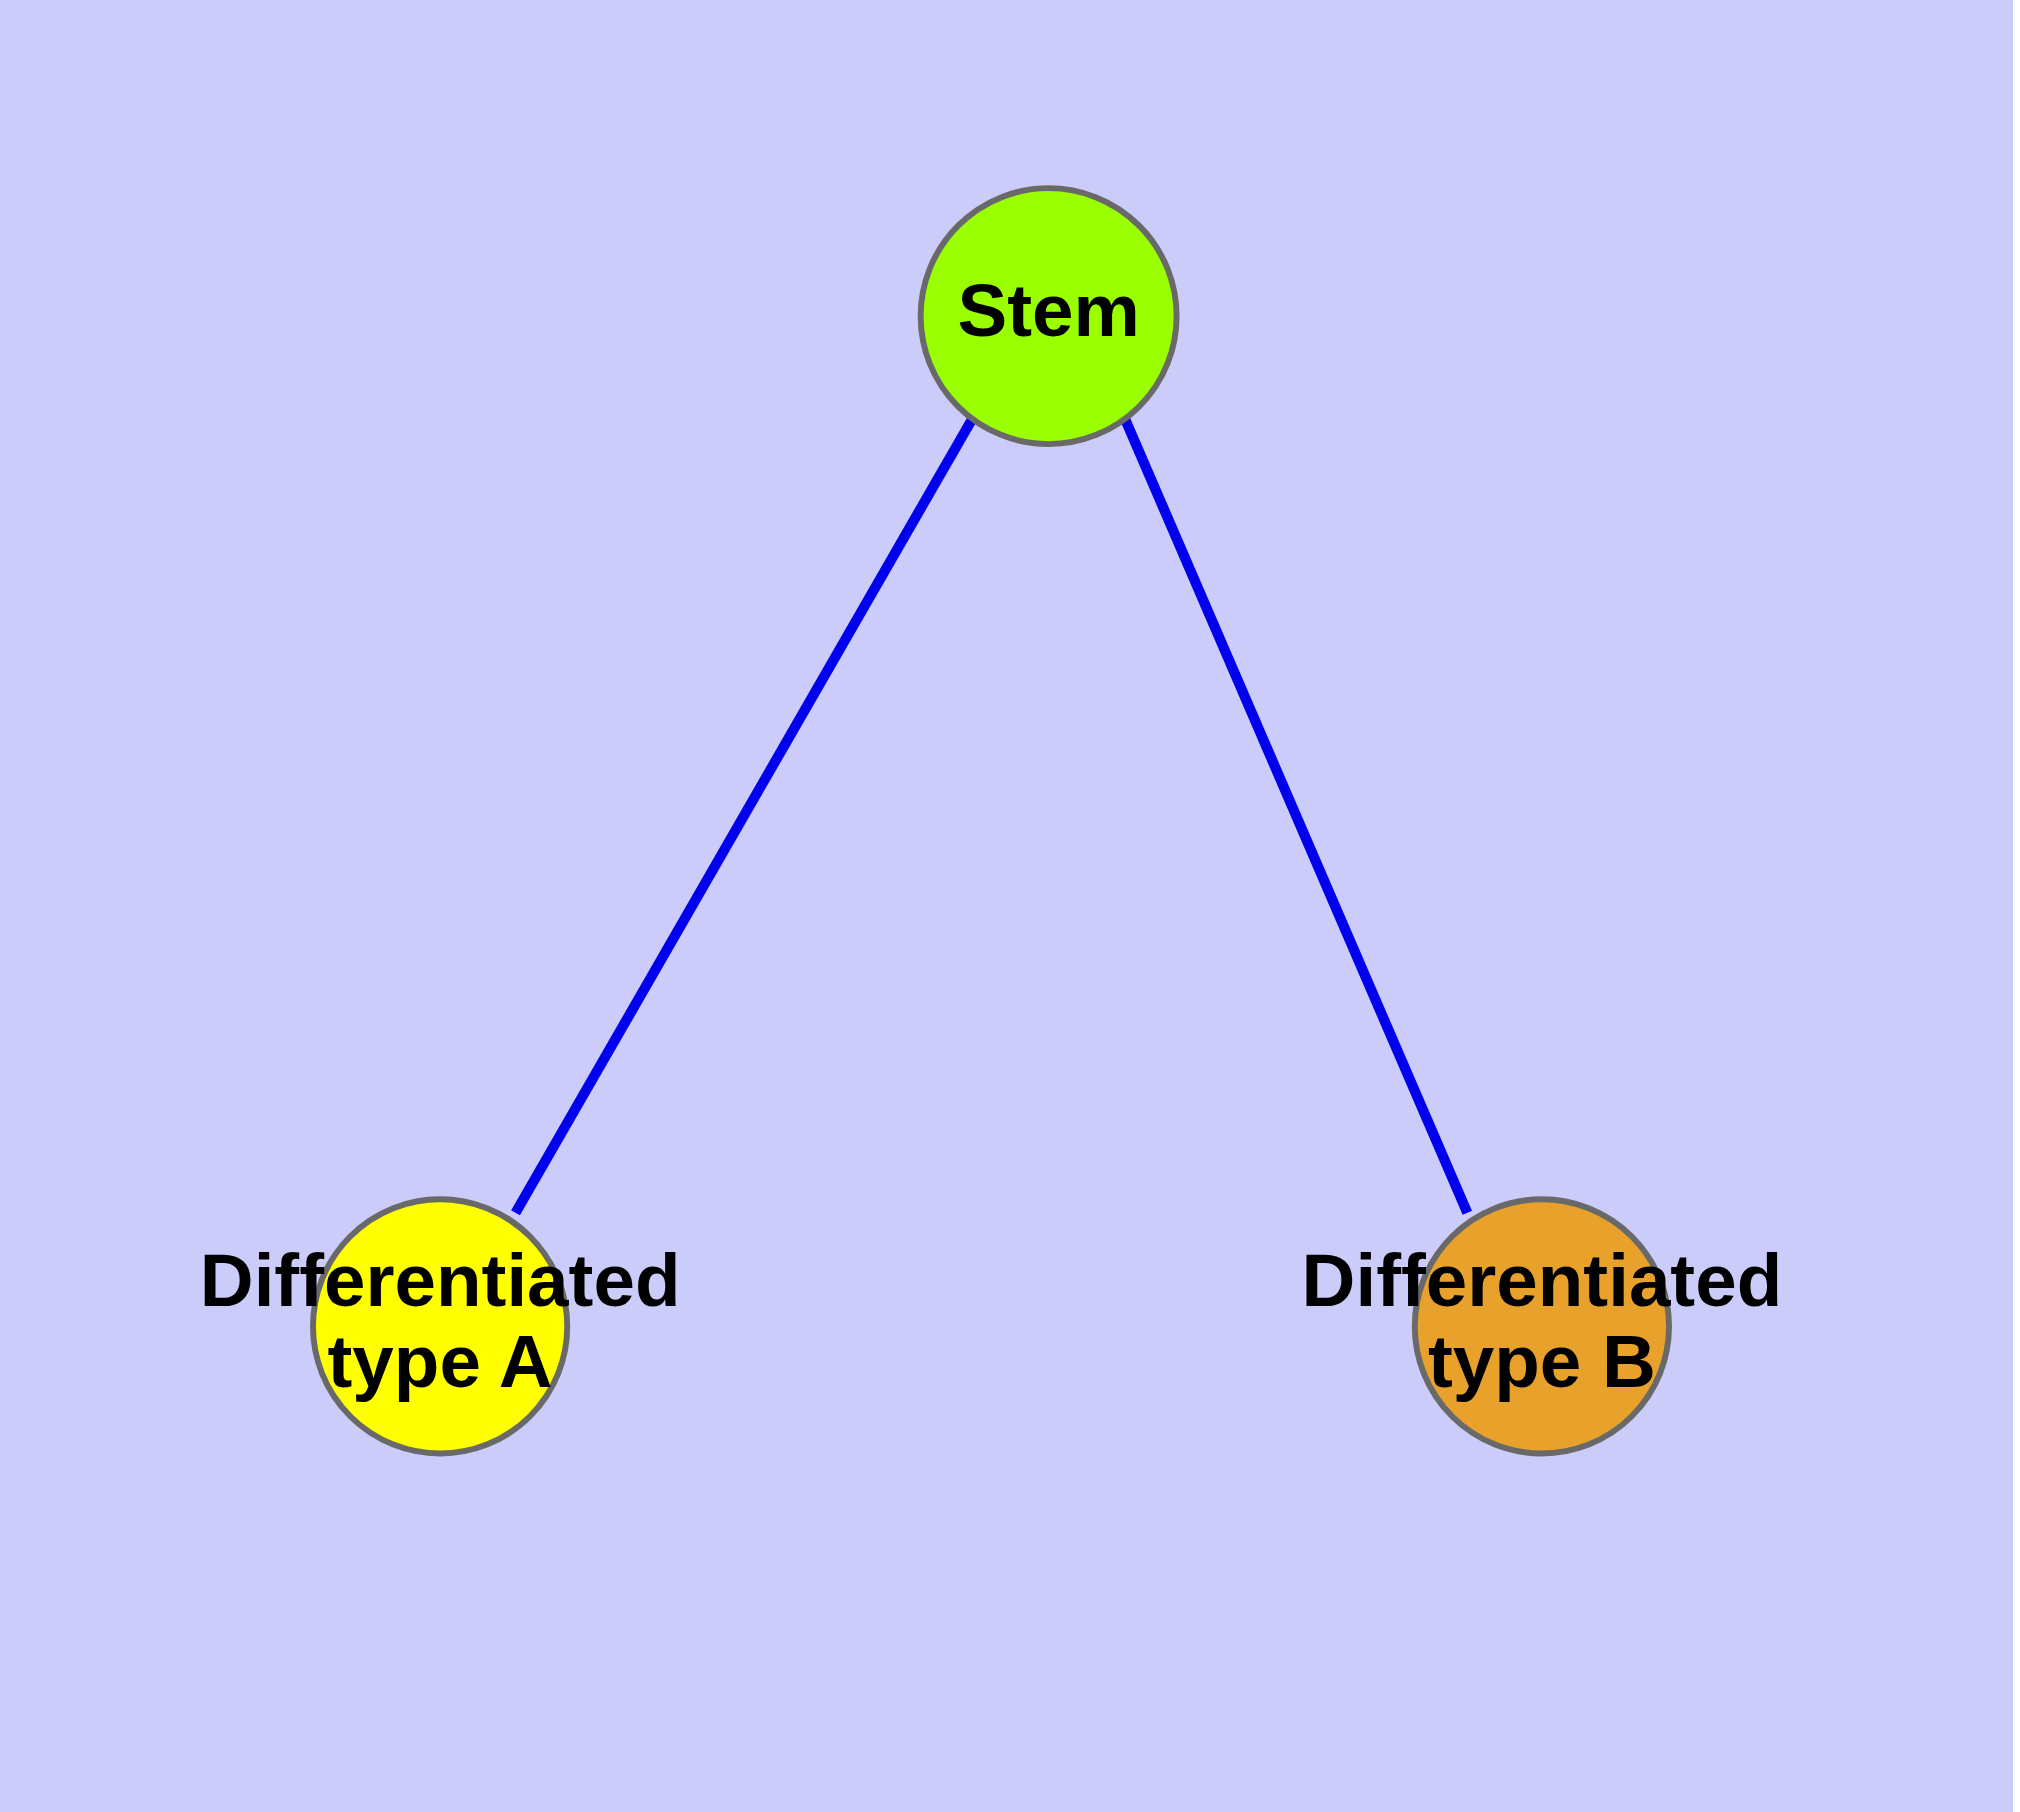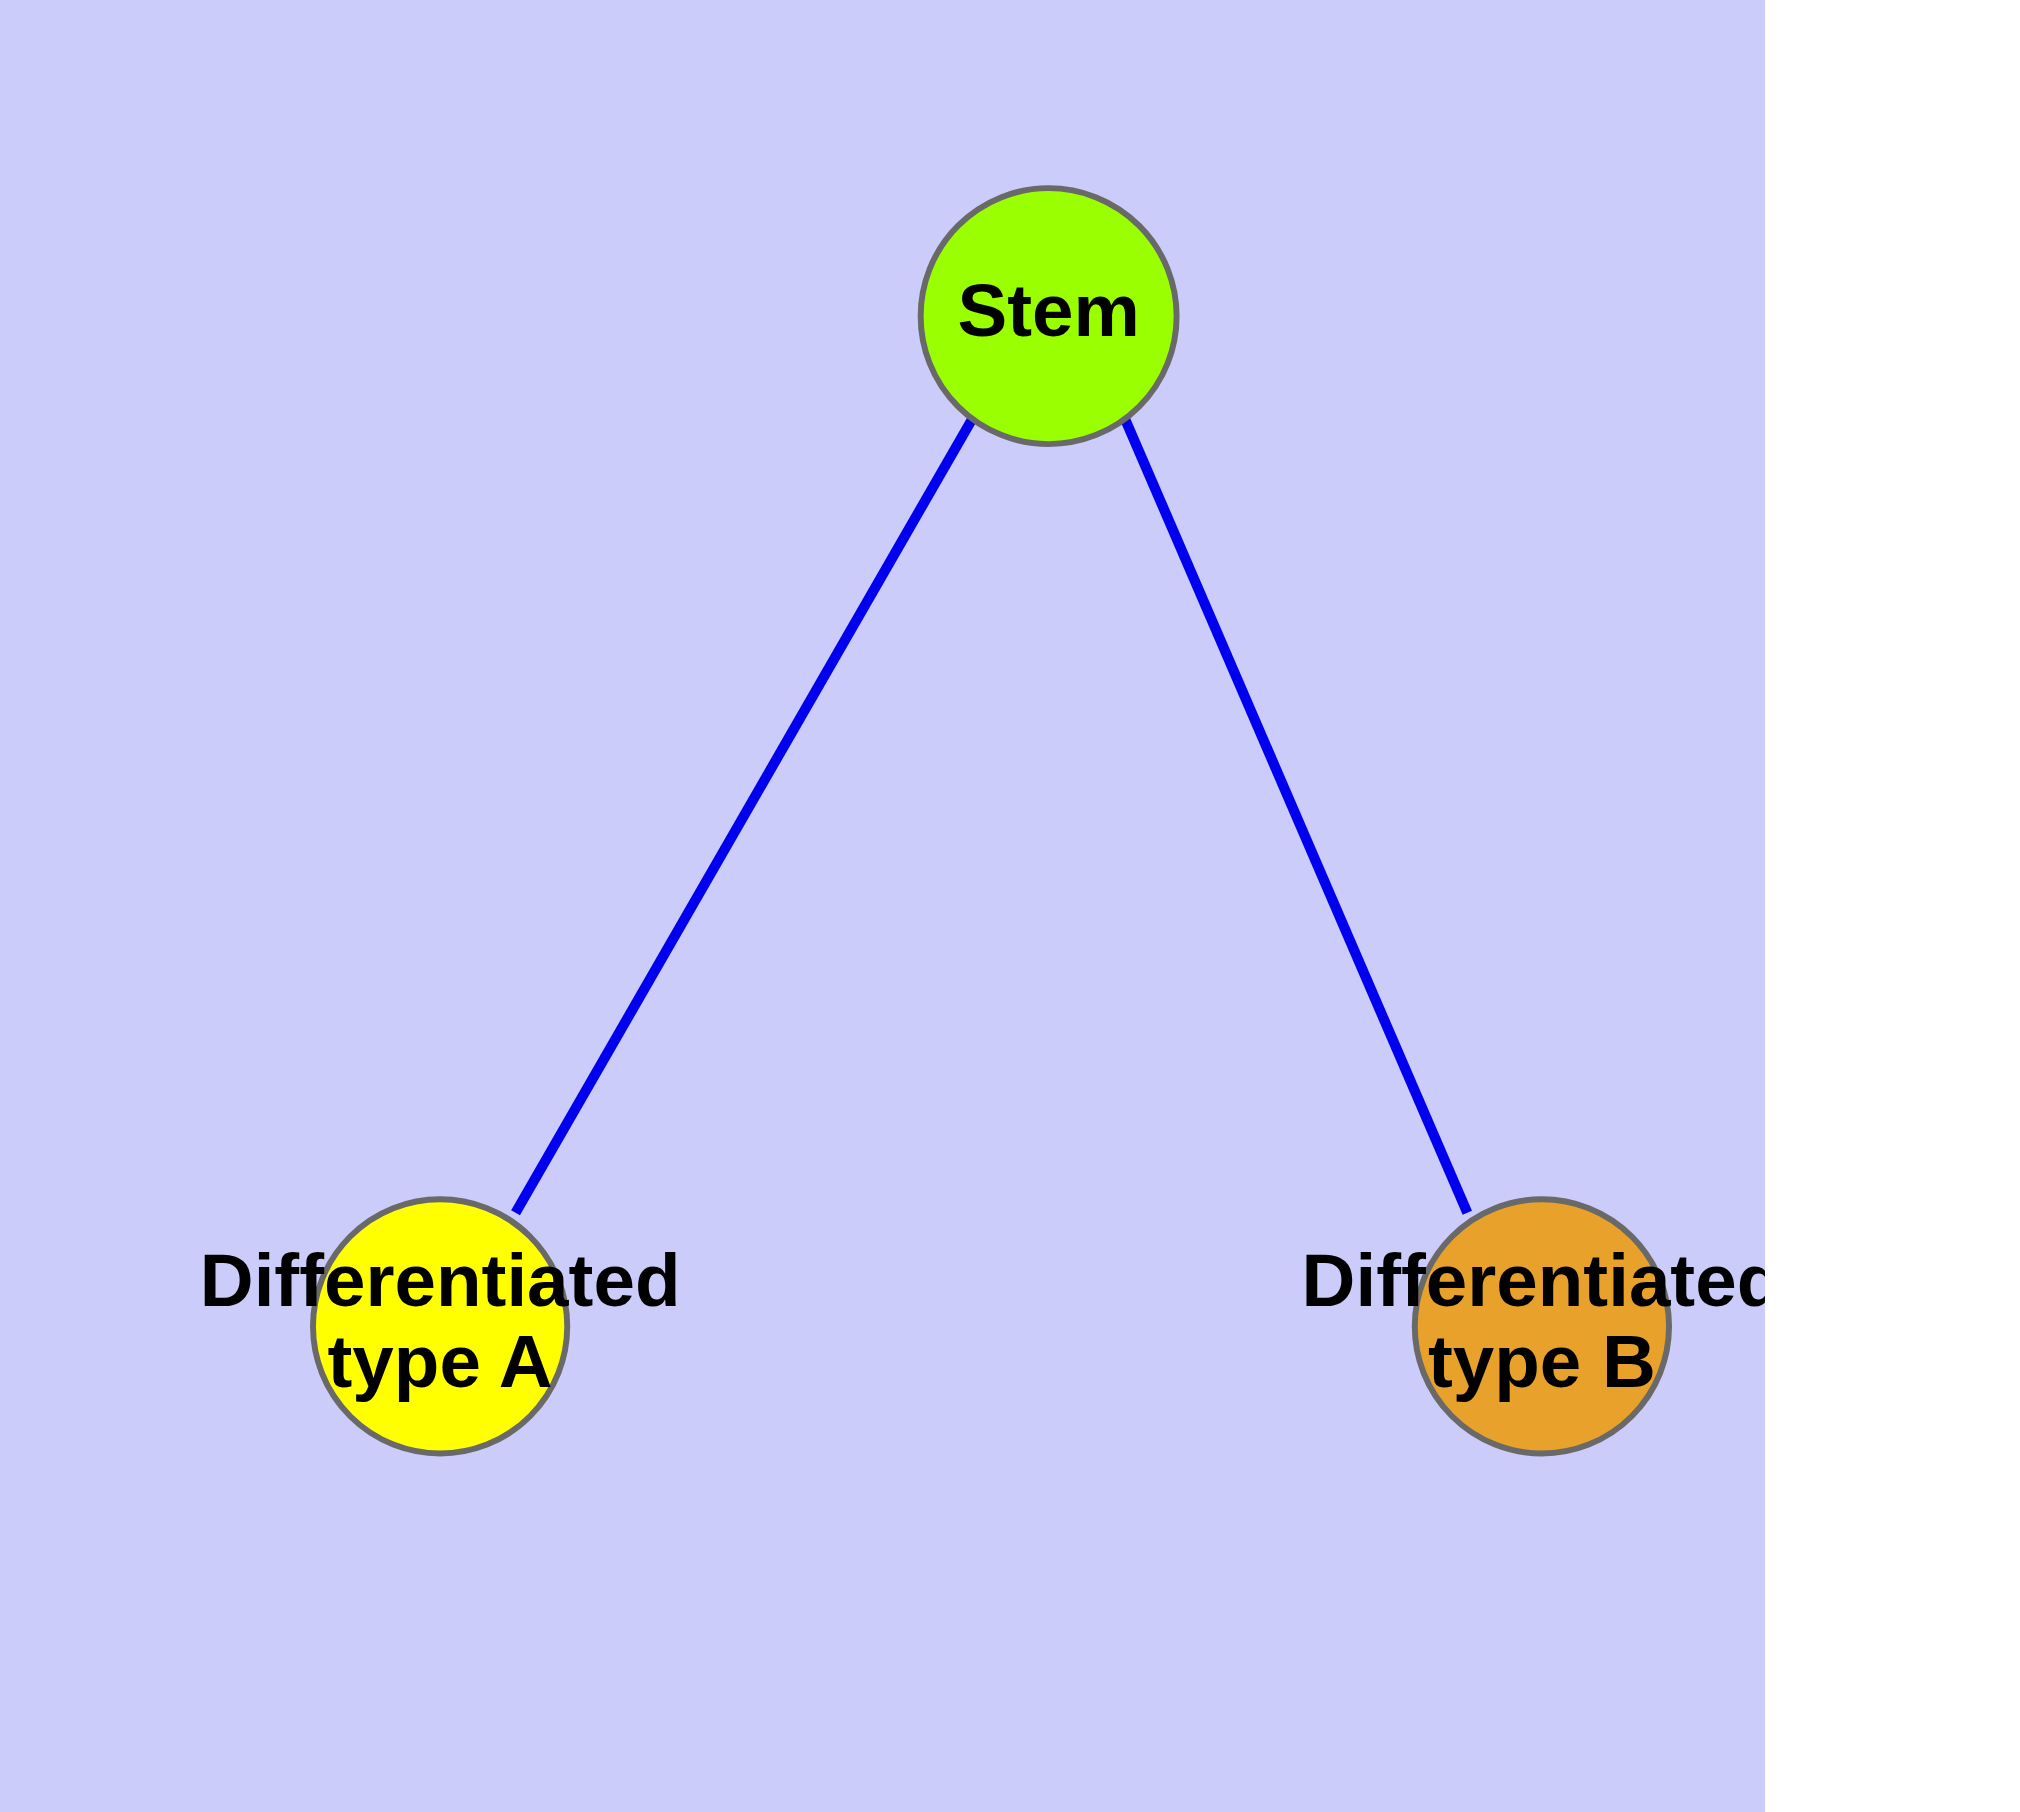--- a/index.html
+++ b/index.html
@@ -30,21 +30,21 @@
     dominant-baseline: middle;
     paint-order: normal;
   }
   .edge-line {
     stroke-linecap: butt;
   }
 </style>
 </head>
 <body>
 
-<div id="canvas" style="width: 1765px; height: 1812px; background: rgb(204, 204, 250);">
+<div id="canvas" style="width: 2013px; height: 1812px; background: rgb(204, 204, 250);">
   <svg id="graph-svg" viewBox="0 0 2384 2138" xmlns="http://www.w3.org/2000/svg">
 
     <rect id="bg-rect" x="0" y="0" width="2384" height="2138" fill="#CCCCFA"></rect>
 
     <g id="edges-layer">
         <line class="edge-line" x1="1147" y1="494" x2="608" y2="1431" stroke="#0000EE" stroke-width="12"></line>
         <line class="edge-line" x1="1327" y1="494" x2="1731" y2="1431" stroke="#0000EE" stroke-width="12"></line>
       </g>
     <g id="nodes-layer">
         <circle cx="1237" cy="373" r="151" fill="#9AFF00" stroke="#696969" stroke-width="7"></circle>

